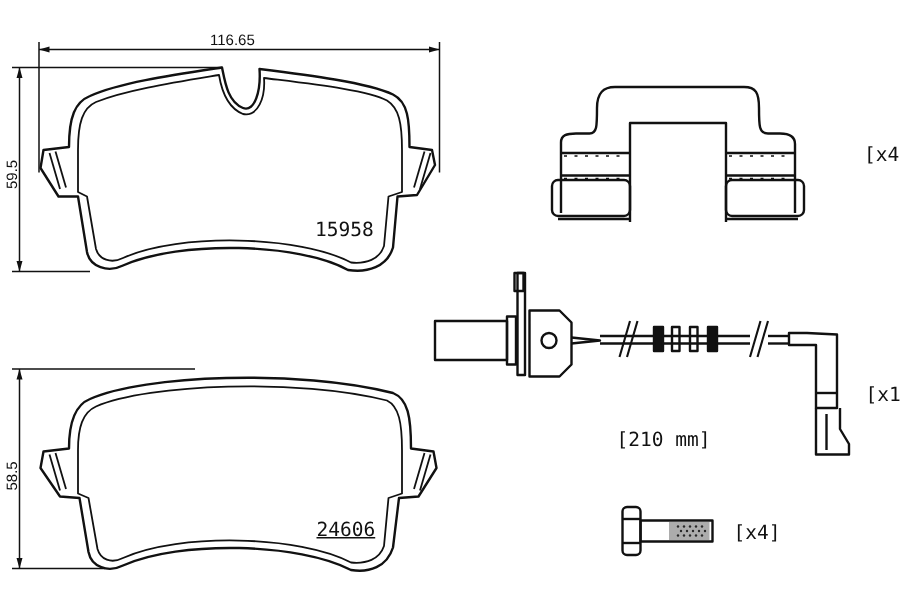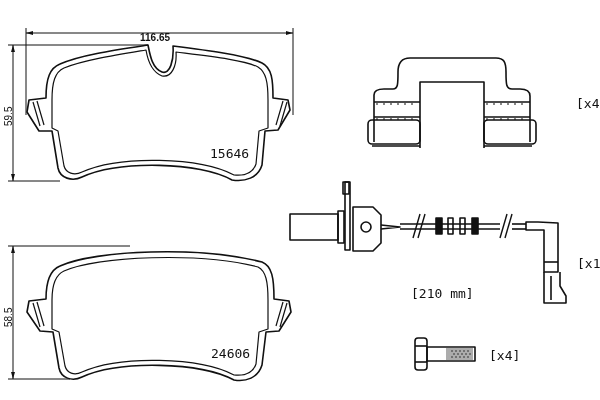--- a/index.html
+++ b/index.html
@@ -141,23 +141,23 @@
           <circle cx="456" cy="357" r="0.8"></circle>
           <circle cx="460" cy="357" r="0.8"></circle>
           <circle cx="464" cy="357" r="0.8"></circle>
           <circle cx="468" cy="357" r="0.8"></circle>
       </g>
       <rect x="446" y="348" width="27" height="12" fill="#111" fill-opacity="0.35" stroke="none"></rect>
     </g>
   </g>
 </svg>
 
-<div class="lbl lbl-dim" style="left:140px; top:32px;font-weight:bold;">116.65</div>
+<div class="lbl lbl-dim" style="left:140px; top:22px;">116.65</div>
 <div class="lbl lbl-dim rot" style="left:3px; top:126px;">59.5</div>
-<div class="lbl lbl-lg" style="left:210px; top:146px;">15646</div>
+<div class="lbl lbl-lg" style="left:210px; top:146px;">15958</div>
 
 <div class="lbl lbl-dim rot" style="left:3px; top:327px;">58.5</div>
-<div class="lbl lbl-lg" style="left:211px; top:346px;">24606</div>
+<div class="lbl lbl-lg" style="left:211px; top:346px;text-decoration:underline;">24606</div>
 
 <div class="lbl lbl-lg" style="left:576px; top:96px;">[x4]</div>
 <div class="lbl lbl-lg" style="left:577px; top:256px;">[x1]</div>
 <div class="lbl lbl-lg" style="left:399px; top:286px;margin-left:12px;">[210 mm]</div>
 <div class="lbl lbl-lg" style="left:489px; top:348px;">[x4]</div>
 
 </body></html>

